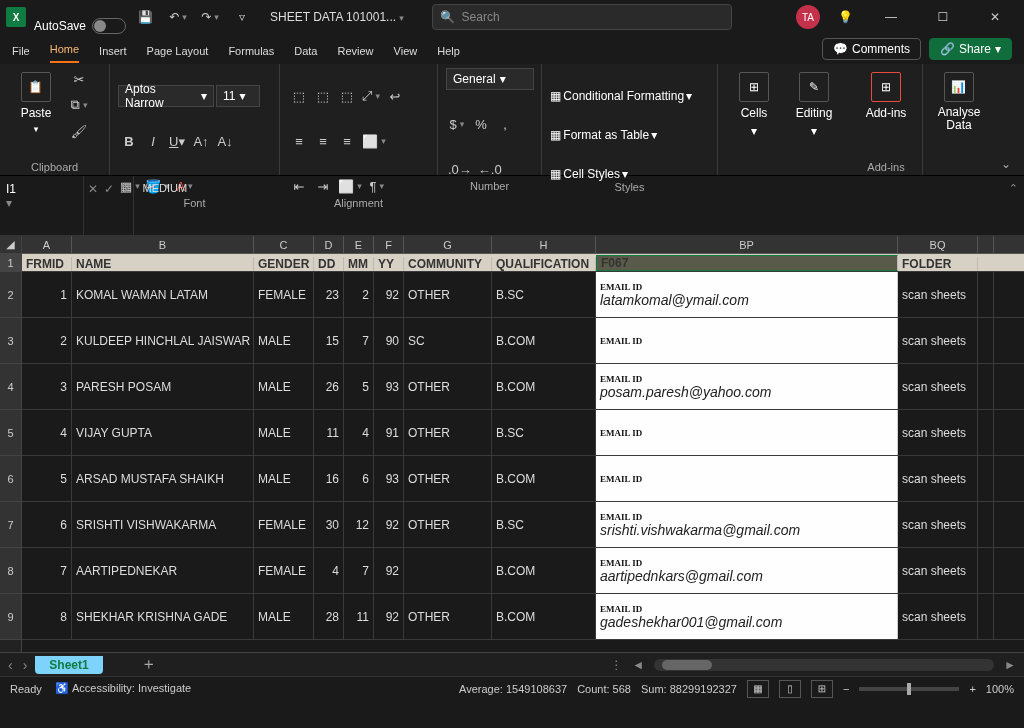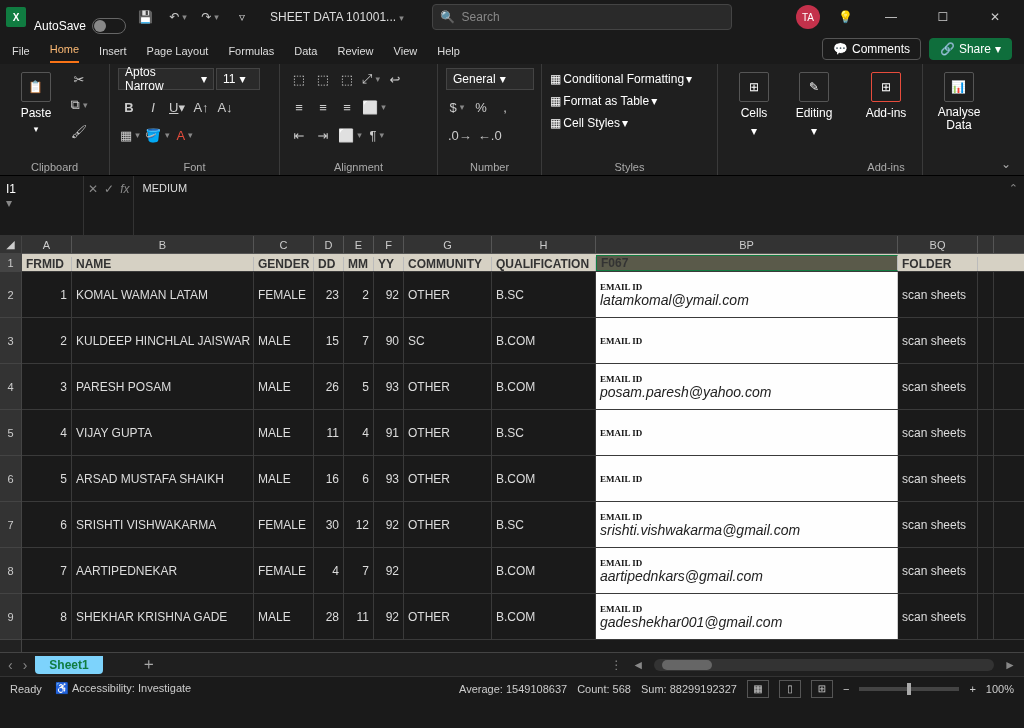--- a/index.html
+++ b/index.html
@@ -26,21 +26,21 @@
 .comments-btn, .share-btn { font-size:12px; padding: 3px 10px; border:1px solid #555; border-radius:4px; display:flex; align-items:center; gap:4px;}
 .share-btn { background:#0f6e3c; border-color:#0f6e3c; }
 
 
 .ribbon { height: 112px; background:#1f1f1f; border-bottom:1px solid #000; display:flex; }
 .ribbon-group { border-right:1px solid #3a3a3a; padding: 4px 8px 0 8px; display:flex; flex-direction:column; justify-content:space-between; }
 .ribbon-group-label { text-align:center; font-size:11px; color:#aaa; padding-bottom:2px; }
 .group-body { flex:1; display:flex; align-items:flex-start; gap:4px; }
 .rbtn { min-width:22px; height:22px; display:inline-flex; align-items:center; justify-content:center; color:#ccc; font-size:13px; border-radius:3px; padding:0 2px; }
 .vcol { display:flex; flex-direction:column; gap:4px; }
-.hrow { display:flex; gap:2px; align-items:flex-end;}
+.hrow { display:flex; gap:2px; align-items:flex-end;margin-top:17px;}
 .combo { height:22px; background:#2a2a2a; border:1px solid #444; display:flex; align-items:center; padding:0 6px; font-size:12px; gap:4px;}
 .big-btn { display:flex; flex-direction:column; align-items:center; gap:4px; width:56px; padding:4px 0; }
 .big-icon { width:30px; height:30px; border:1px solid #555; border-radius:2px; display:flex; align-items:center; justify-content:center; }
 .collapse-ribbon { width:22px; display:flex; align-items:flex-end; justify-content:center; padding-bottom:4px; color:#aaa;}
 
 
 .formula-bar { height: 60px; background:#1a1a1a; border-bottom:1px solid #333; display:flex; }
 .namebox { width:84px; border-right:1px solid #333; display:flex; align-items:flex-start; padding:6px; gap:0;flex-direction:column;}
 .namebox input { background:transparent; border:none; color:#fff; width:60px; font-size:12px; outline:none; }
 .fx-btns { display:flex; align-items:flex-start; padding:6px 4px; gap:6px; color:#888; border-right:1px solid #333;}

